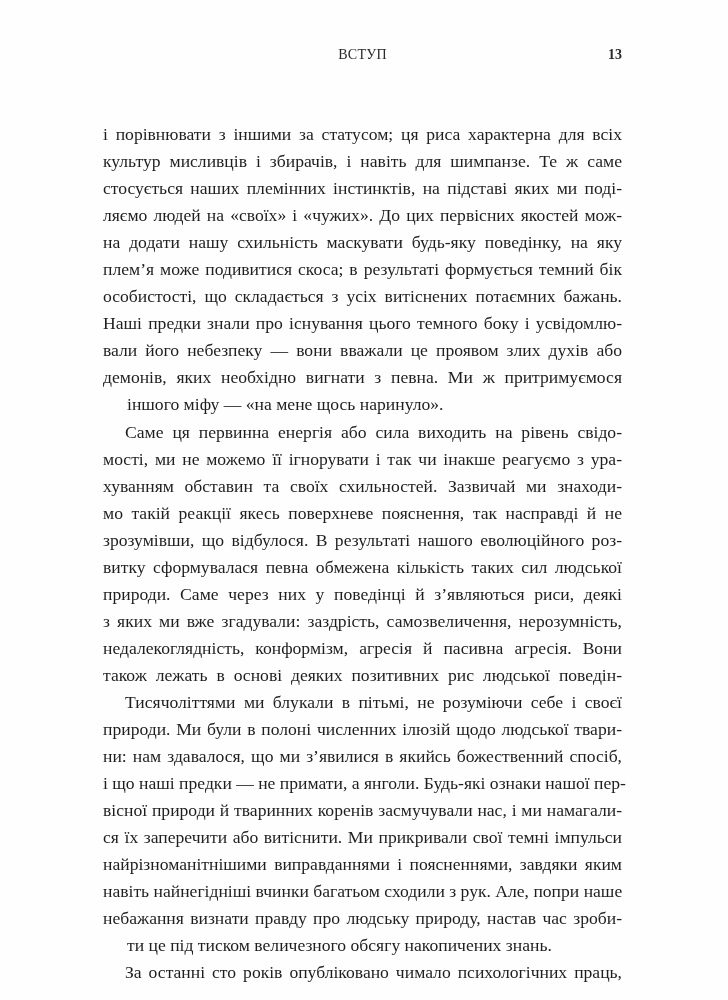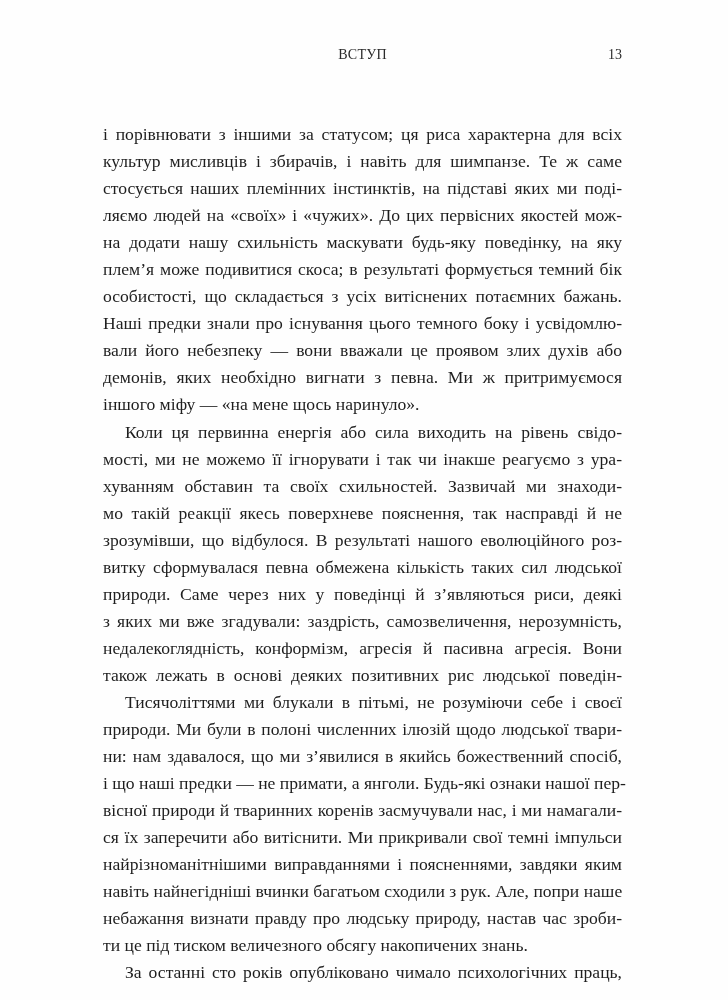--- a/index.html
+++ b/index.html
@@ -7,32 +7,32 @@
   .page { position: absolute; left: 0; top: 0; width: 728px; height: 1000px; background: #fefefe; }
   .running-head {
     position: absolute; top: 47px; left: 103px; width: 519px; height: 22px;
     font-family: "Liberation Serif", "DejaVu Serif", serif; color: #2a2a2a;
   }
   .running-head .title {
     position: absolute; left: 0; right: 0; text-align: center;
     font-size: 14px; letter-spacing: 0.3px;
   }
   .running-head .folio {
-    position: absolute; right: 0; font-size: 14px; font-weight: normal;
+    position: absolute; right: 0; font-size: 14px; font-weight: bold;
   }
   .body-text {
     position: absolute; top: 121px; left: 103px; width: 519px;
     font-family: "Liberation Serif", "DejaVu Serif", serif;
     font-size: 17.6px; line-height: 27.05px; color: #1e1e1e;
   }
   .line {
     display: block; white-space: nowrap; text-align: justify;
     text-align-last: justify; height: 27.05px;
   }
-  .line.last { text-align-last: left; }
+  .line.last { text-align-last: left; margin-left: 24px; }
   .line.indent { padding-left: 22px; }
 </style>
 </head>
 <body>
 
 <div class="page">
   <div class="running-head">
     <span class="title">ВСТУП</span>
     <span class="folio">13</span>
   </div>
@@ -45,21 +45,21 @@
       <span class="line">ляємо людей на «своїх» і «чужих». До цих первісних якостей мож-</span>
       <span class="line">на додати нашу схильність маскувати будь-яку поведінку, на яку</span>
       <span class="line">плем’я може подивитися скоса; в результаті формується темний бік</span>
       <span class="line">особистості, що складається з усіх витіснених потаємних бажань.</span>
       <span class="line">Наші предки знали про існування цього темного боку і усвідомлю-</span>
       <span class="line">вали його небезпеку — вони вважали це проявом злих духів або</span>
       <span class="line">демонів, яких необхідно вигнати з певна. Ми ж притримуємося</span>
       <span class="line last">іншого міфу — «на мене щось наринуло».</span>
     </div>
     <div>
-      <span class="line indent">Коли ця первинна енергія або сила виходить на рівень свідо-</span>
+      <span class="line indent">Саме ця первинна енергія або сила виходить на рівень свідо-</span>
       <span class="line">мості, ми не можемо її ігнорувати і так чи інакше реагуємо з ура-</span>
       <span class="line">хуванням обставин та своїх схильностей. Зазвичай ми знаходи-</span>
       <span class="line">мо такій реакції якесь поверхневе пояснення, так насправді й не</span>
       <span class="line">зрозумівши, що відбулося. В результаті нашого еволюційного роз-</span>
       <span class="line">витку сформувалася певна обмежена кількість таких сил людської</span>
       <span class="line">природи. Саме через них у поведінці й з’являються риси, деякі</span>
       <span class="line">з яких ми вже згадували: заздрість, самозвеличення, нерозумність,</span>
       <span class="line">недалекоглядність, конформізм, агресія й пасивна агресія. Вони</span>
       <span class="line">також лежать в основі деяких позитивних рис людської поведін-</span>
     </div>

